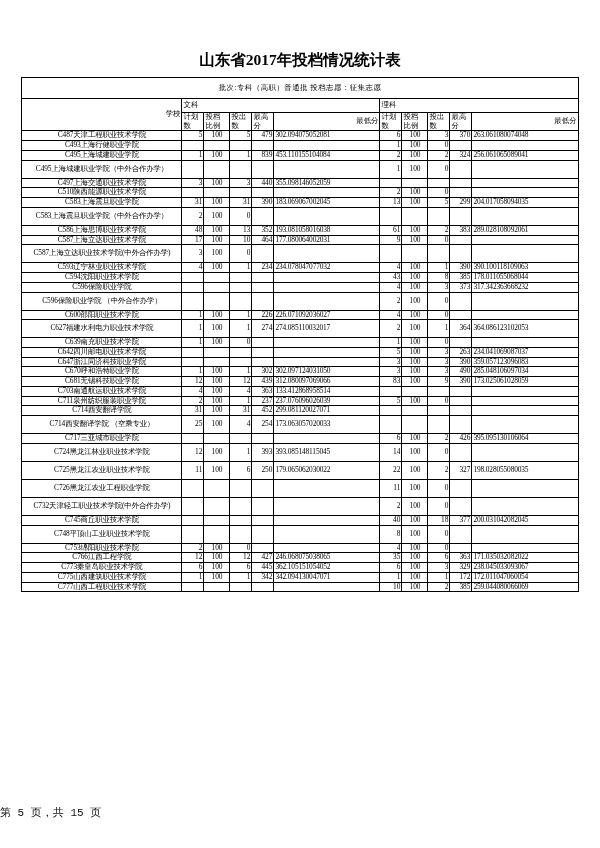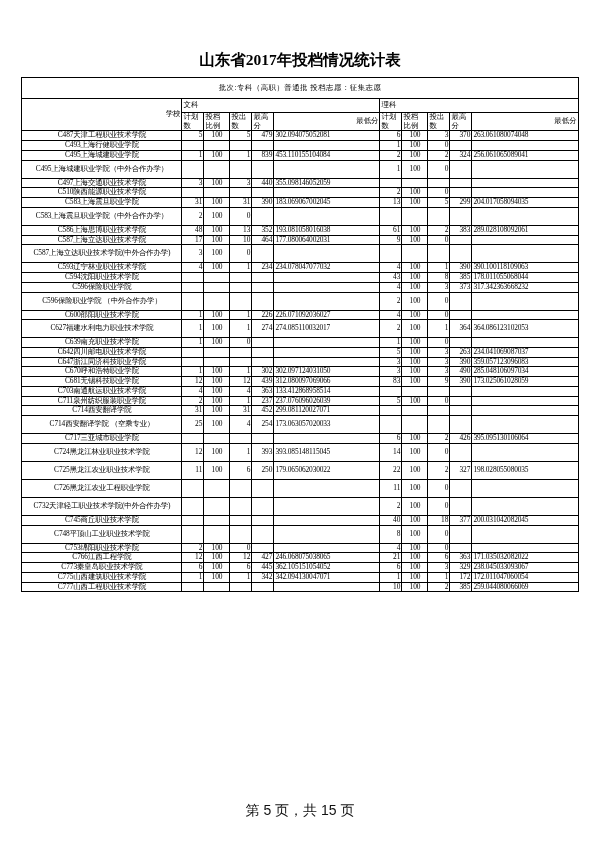--- a/index.html
+++ b/index.html
@@ -108,24 +108,24 @@
   col.c-plan   { width: 22px; }
   col.c-ratio  { width: 26px; }
   col.c-out    { width: 22px; }
   col.c-max    { width: 22px; }
   col.c-min    { width: 106px; }
   .footer {
     position: absolute;
     left: 0;
     right: 0;
     bottom: 28px;
-    text-align: center;
-    font-size: 14px;
+    text-align: left;
+    font-size: 11px;
     color: #111;
-    font-family: Liberation Sans, sans-serif;
+    font-family: Liberation Mono, monospace;
   }
   .rowtall td { height: 17px; }
 </style>
 </head>
 <body>
 
 <div class="page">
 
   <div class="doc-title">山东省2017年投档情况统计表</div>
 
@@ -608,21 +608,21 @@
           <td class="num"></td>
           <td class="minscore"></td>
         </tr>
         <tr>
           <td class="school">C766江西工程学院</td>
           <td class="num">12</td>
           <td class="ratio">100</td>
           <td class="num">12</td>
           <td class="num">427</td>
           <td class="minscore">246.068075038065</td>
-          <td class="num">21</td>
+          <td class="num">35</td>
           <td class="ratio">100</td>
           <td class="num">6</td>
           <td class="num">363</td>
           <td class="minscore">171.035032082022</td>
         </tr>
         <tr>
           <td class="school">C773秦皇岛职业技术学院</td>
           <td class="num">6</td>
           <td class="ratio">100</td>
           <td class="num">6</td>

